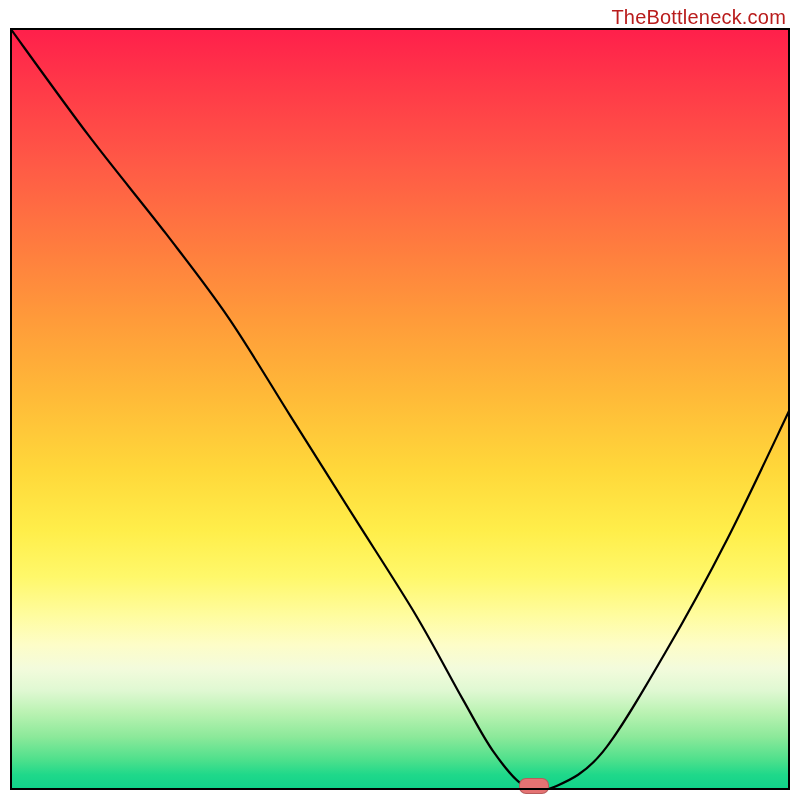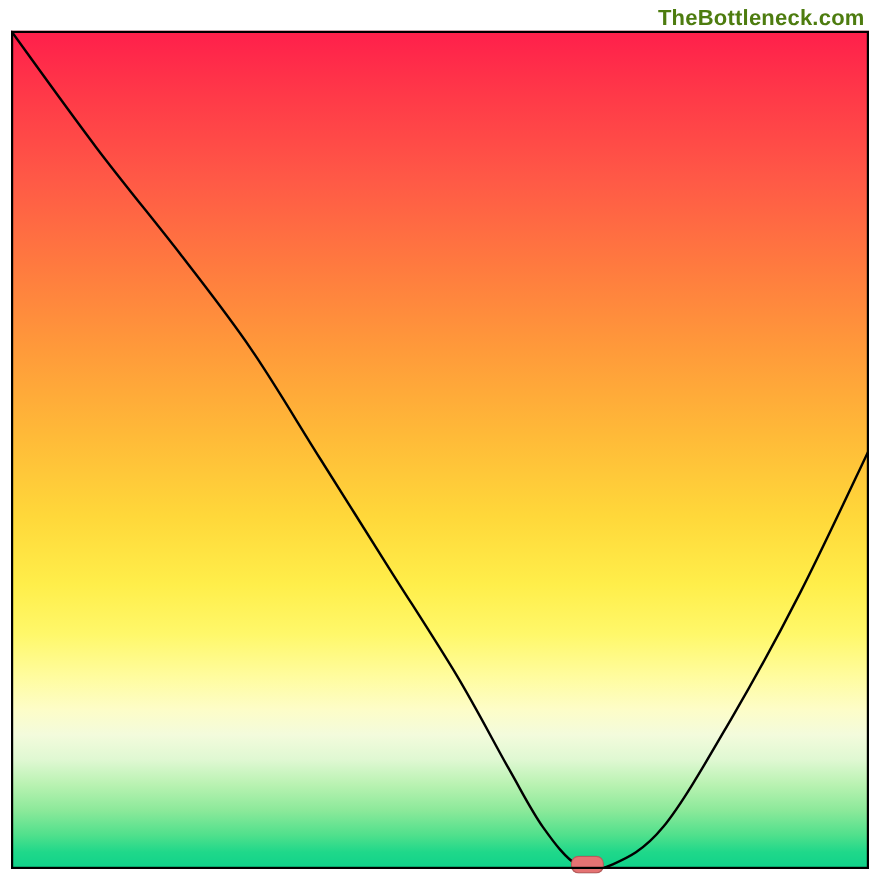--- a/index.html
+++ b/index.html
@@ -49,22 +49,22 @@
     width: 100%; height: 100%;
     box-sizing: border-box;
     border: 2px solid #000;
     pointer-events: none;
   }
   .watermark {
     position: absolute;
     top: 6px;
     right: 14px;
     font-size: 20px;
-    font-weight: 700;
-    color: #4d7c0f;
+    font-weight: 400;
+    color: #b91c1c;
     letter-spacing: 0.2px;
     text-align: right;
   }
   .marker {
     position: absolute;
     width: 28px;
     height: 14px;
     background: #e57373;
     border: 1px solid rgba(0,0,0,0.2);
     border-radius: 7px;

